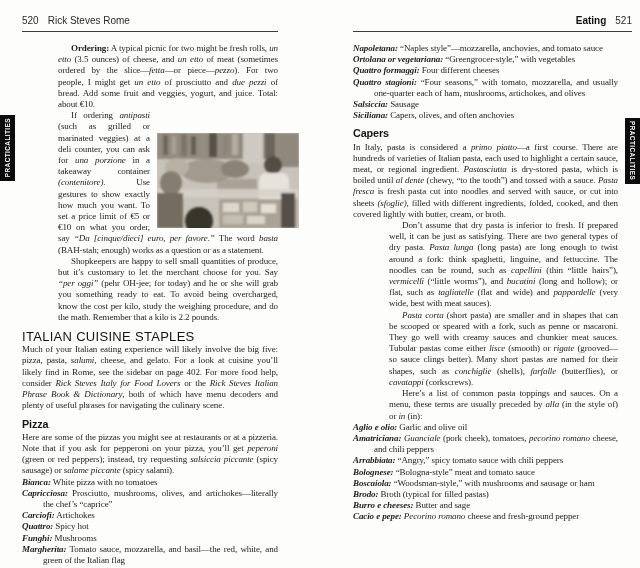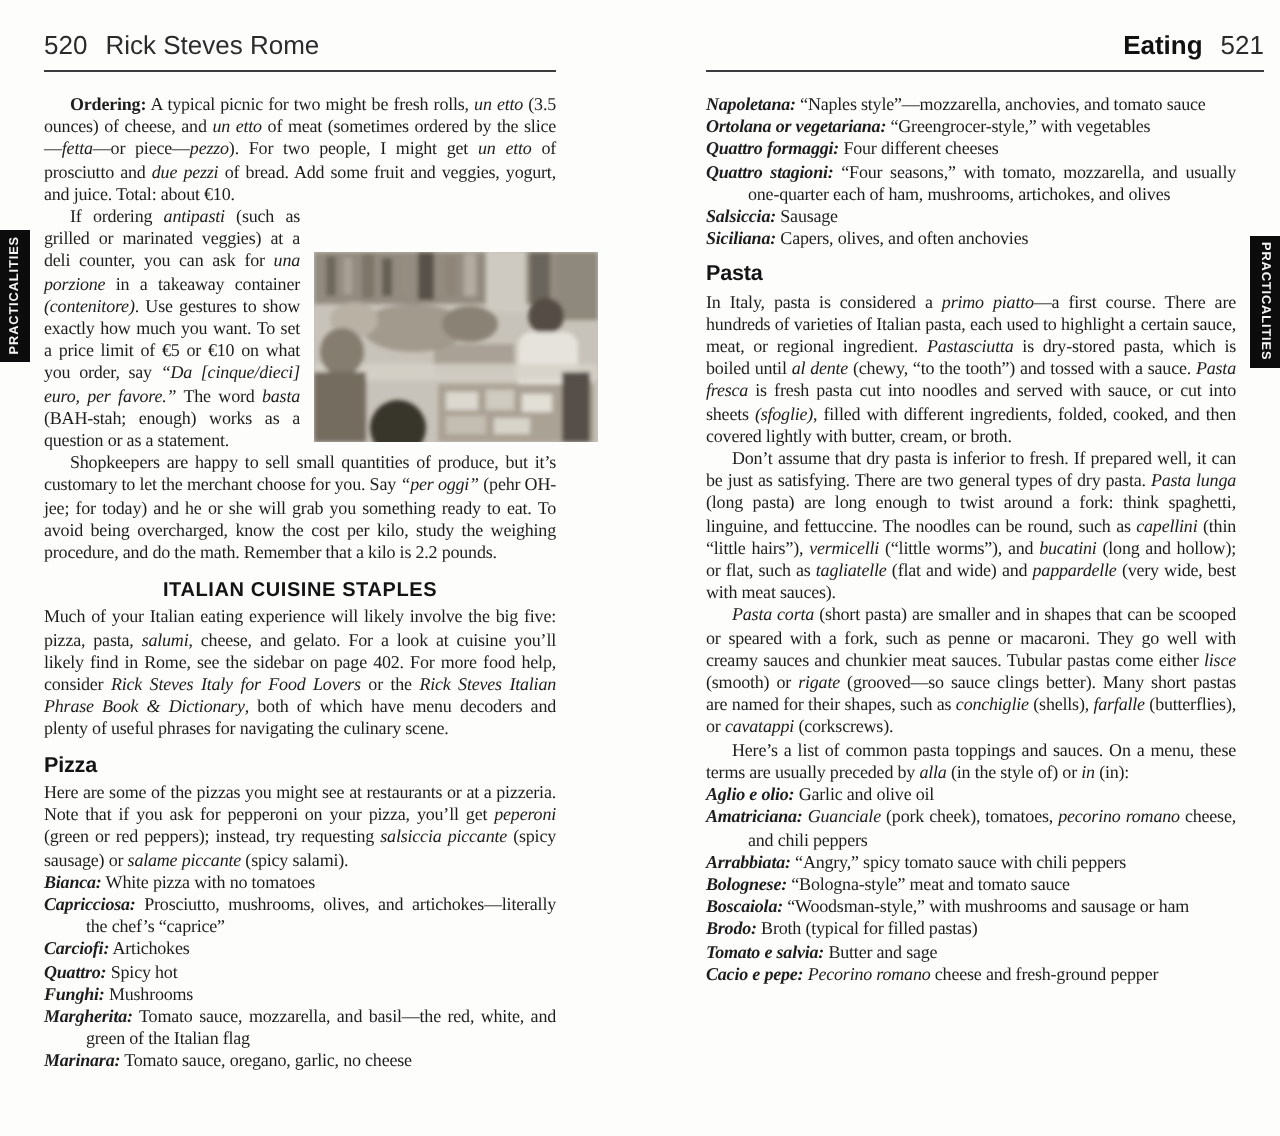--- a/index.html
+++ b/index.html
@@ -9,40 +9,40 @@
     font-family:"Liberation Serif", serif;
     color:var(--ink,#1d1d1d);
   }
   .page { position:absolute; top:15px; }
   .page-left  { left:22px;  width:256px; }
   .page-right { left:353px; width:279px; }
 
   .running-head {
     display:flex; align-items:baseline; gap:9px;
     font-family:"Liberation Sans", sans-serif;
-    font-size:13px; color:#2b2b2b;
+    font-size:10px; color:#2b2b2b;
     padding-bottom:5px; border-bottom:1.3px solid var(--rule,#3c3c3c);
     margin-bottom:11px;
   }
   .page-right .running-head { justify-content:flex-end; }
   .rh-bold { font-weight:bold; color:#111; }
 
   .body-text {
     font-size:9px; line-height:11.2px; letter-spacing:-0.1px;
     text-align:justify;
   }
   .page-right .body-text { width:265px; }
 
   .para { margin:0; }
-  .para.ind { text-indent:13px; }
+  .para.ind { text-indent:13px;margin-left:36px; }
 
   .h-section {
-    font-family:"Liberation Sans", sans-serif; font-weight:bold;
-    font-size:10px; letter-spacing:.3px; color:#141414;
-    margin:8px 0 2px; text-align:center; text-indent:0;
+    font-family:"Liberation Sans", sans-serif; font-weight:normal;
+    font-size:13px; letter-spacing:.3px; color:#141414;
+    margin:8px 0 2px; text-align:left; text-indent:0;
   }
   .h-sub {
     font-family:"Liberation Sans", sans-serif; font-weight:bold;
     font-size:10.8px; color:#141414;
     margin:7px 0 2px; text-align:left; text-indent:0;
   }
 
   .deflist .def-item { padding-left:21px; text-indent:-21px; text-align:justify; }
 
   .wrapzone { overflow:visible; }
@@ -151,29 +151,29 @@
   </div>
   <div class="body-text">
     <div class="deflist">
         <div class="def-item"><b><i>Napoletana:</i></b> “Naples style”—mozzarella, anchovies, and tomato sauce</div>
         <div class="def-item"><b><i>Ortolana or vegetariana:</i></b> “Greengrocer-style,” with vegetables</div>
         <div class="def-item"><b><i>Quattro formaggi:</i></b> Four different cheeses</div>
         <div class="def-item"><b><i>Quattro stagioni:</i></b> “Four seasons,” with tomato, mozzarella, and usually one-quarter each of ham, mushrooms, artichokes, and olives</div>
         <div class="def-item"><b><i>Salsiccia:</i></b> Sausage</div>
         <div class="def-item"><b><i>Siciliana:</i></b> Capers, olives, and often anchovies</div>
       </div>
-    <h3 class="h-sub">Pasta</h3>
+    <h3 class="h-sub">Capers</h3>
     <p class="para">In Italy, pasta is considered a <i>primo piatto</i>—a first course. There are hundreds of varieties of Italian pasta, each used to highlight a certain sauce, meat, or regional ingredient. <i>Pastasciutta</i> is dry-stored pasta, which is boiled until <i>al dente</i> (chewy, “to the tooth”) and tossed with a sauce. <i>Pasta fresca</i> is fresh pasta cut into noodles and served with sauce, or cut into sheets <i>(sfoglie)</i>, filled with different ingredients, folded, cooked, and then covered lightly with butter, cream, or broth.</p>
     <p class="para ind">Don’t assume that dry pasta is inferior to fresh. If prepared well, it can be just as satisfying. There are two general types of dry pasta. <i>Pasta lunga</i> (long pasta) are long enough to twist around a fork: think spaghetti, linguine, and fettuccine. The noodles can be round, such as <i>capellini</i> (thin “little hairs”), <i>vermicelli</i> (“little worms”), and <i>bucatini</i> (long and hollow); or flat, such as <i>tagliatelle</i> (flat and wide) and <i>pappardelle</i> (very wide, best with meat sauces).</p>
     <p class="para ind"><i>Pasta corta</i> (short pasta) are smaller and in shapes that can be scooped or speared with a fork, such as penne or macaroni. They go well with creamy sauces and chunkier meat sauces. Tubular pastas come either <i>lisce</i> (smooth) or <i>rigate</i> (grooved—so sauce clings better). Many short pastas are named for their shapes, such as <i>conchiglie</i> (shells), <i>farfalle</i> (butterflies), or <i>cavatappi</i> (corkscrews).</p>
     <p class="para ind">Here’s a list of common pasta toppings and sauces. On a menu, these terms are usually preceded by <i>alla</i> (in the style of) or <i>in</i> (in):</p>
     <div class="deflist">
         <div class="def-item"><b><i>Aglio e olio:</i></b> Garlic and olive oil</div>
         <div class="def-item"><b><i>Amatriciana:</i></b> <i>Guanciale</i> (pork cheek), tomatoes, <i>pecorino romano</i> cheese, and chili peppers</div>
         <div class="def-item"><b><i>Arrabbiata:</i></b> “Angry,” spicy tomato sauce with chili peppers</div>
         <div class="def-item"><b><i>Bolognese:</i></b> “Bologna-style” meat and tomato sauce</div>
         <div class="def-item"><b><i>Boscaiola:</i></b> “Woodsman-style,” with mushrooms and sausage or ham</div>
         <div class="def-item"><b><i>Brodo:</i></b> Broth (typical for filled pastas)</div>
-        <div class="def-item"><b><i>Tomato e salvia:</i></b> Butter and sage</div>
+        <div class="def-item"><b><i>Burro e cheeses:</i></b> Butter and sage</div>
         <div class="def-item"><b><i>Cacio e pepe:</i></b> <i>Pecorino romano</i> cheese and fresh-ground pepper</div>
       </div>
   </div>
 </div>
 
 </body></html>

